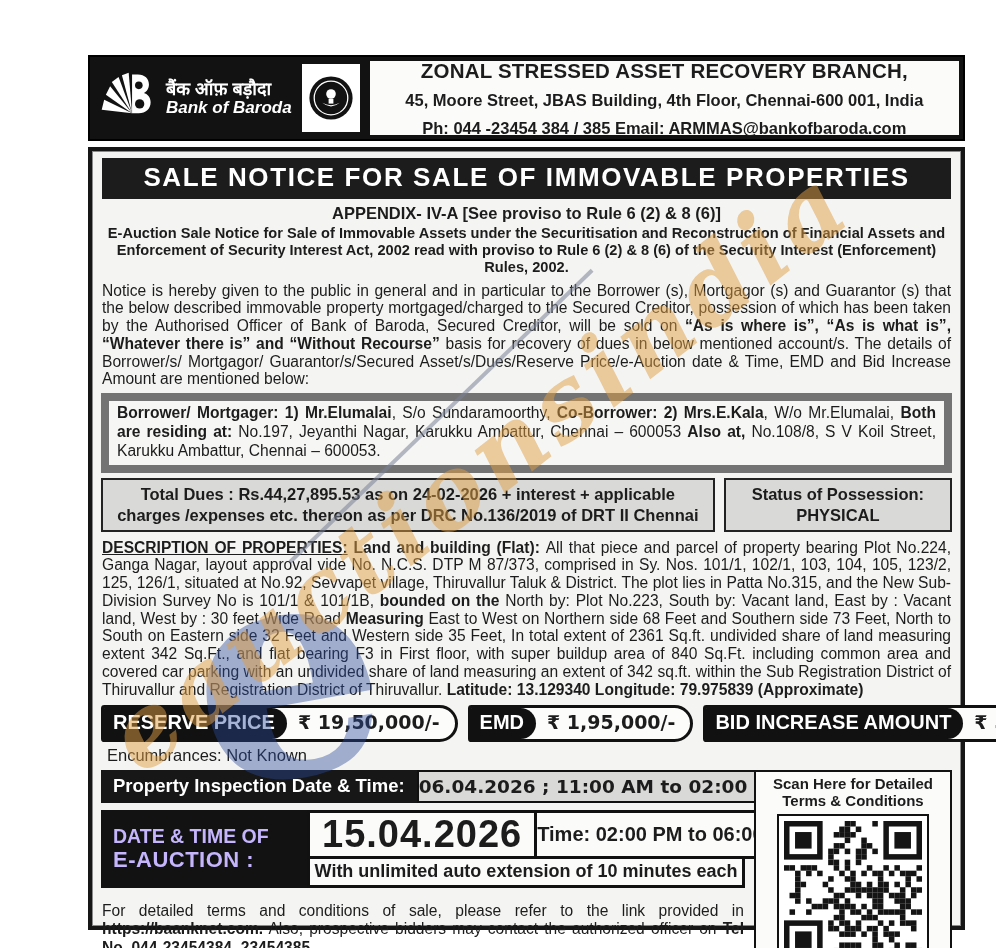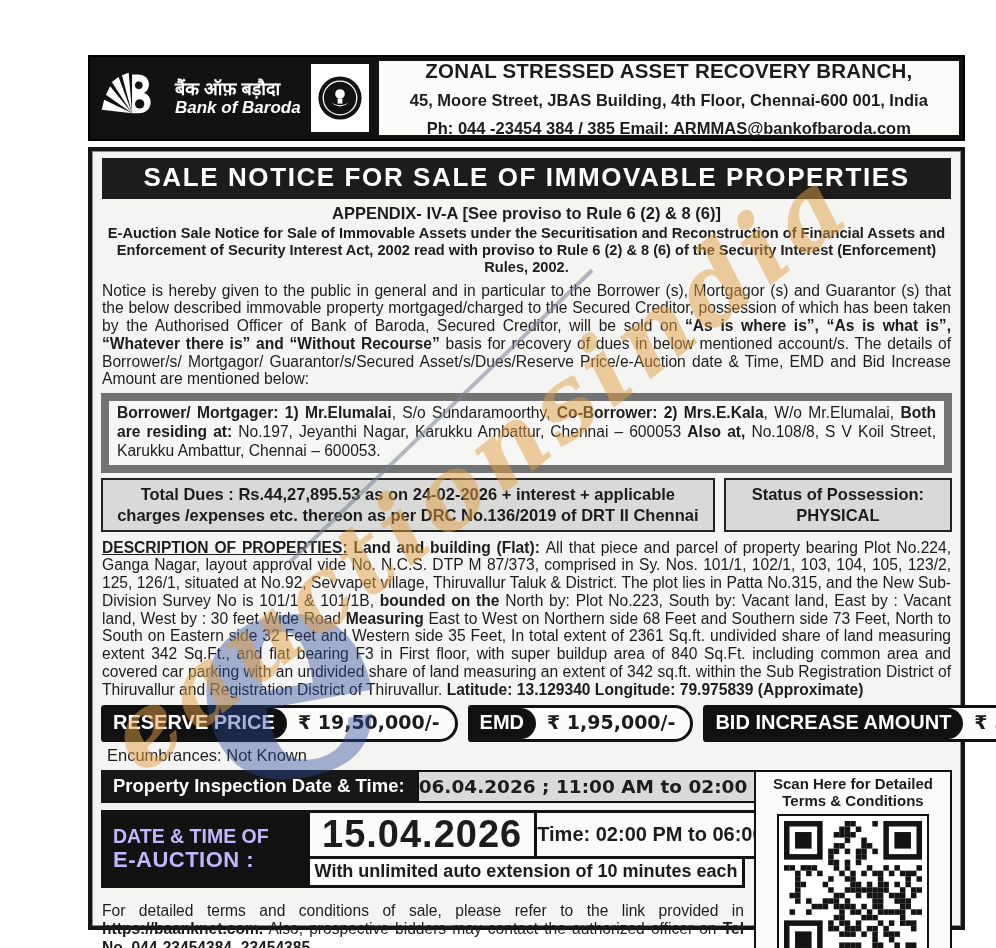--- a/index.html
+++ b/index.html
@@ -2,21 +2,21 @@
 <html><head>
 <meta charset="utf-8">
 <style>
   html,body{margin:0;padding:0;}
   body{width:996px;height:948px;position:relative;background:#ffffff;overflow:hidden;
        font-family:"Liberation Sans",sans-serif;color:#1c1c1c;}
   .sheet{position:absolute;left:88px;top:55px;width:877px;}
 
   
   .header-band{background:#121212;border:2px solid #000;height:82px;display:flex;align-items:stretch;}
-  .logo-block{display:flex;align-items:center;gap:21px;padding:4px 4px 4px 10px;}
+  .logo-block{display:flex;align-items:center;gap:12px;padding:4px 4px 4px 10px;}
   .logo-mark{width:54px;height:54px;flex:none;}
   .logo-text{display:flex;flex-direction:column;justify-content:center;color:#fff;line-height:1.05;}
   .logo-hindi{font-size:18px;font-weight:bold;white-space:nowrap;}
   .logo-eng{font-size:17px;font-weight:bold;font-style:italic;white-space:nowrap;}
   .emblem-box{background:#fff;width:58px;margin:7px 6px;flex:none;display:flex;align-items:center;justify-content:center;}
   .info-box{flex:1;background:#fbfbfa;margin:4px 4px;padding:1px 6px;display:flex;flex-direction:column;
             justify-content:center;text-align:center;line-height:1.22;gap:7px;}
   .info-title{font-size:20.5px;font-weight:bold;letter-spacing:.2px;}
   .info-line{font-size:16.5px;font-weight:bold;}
 

